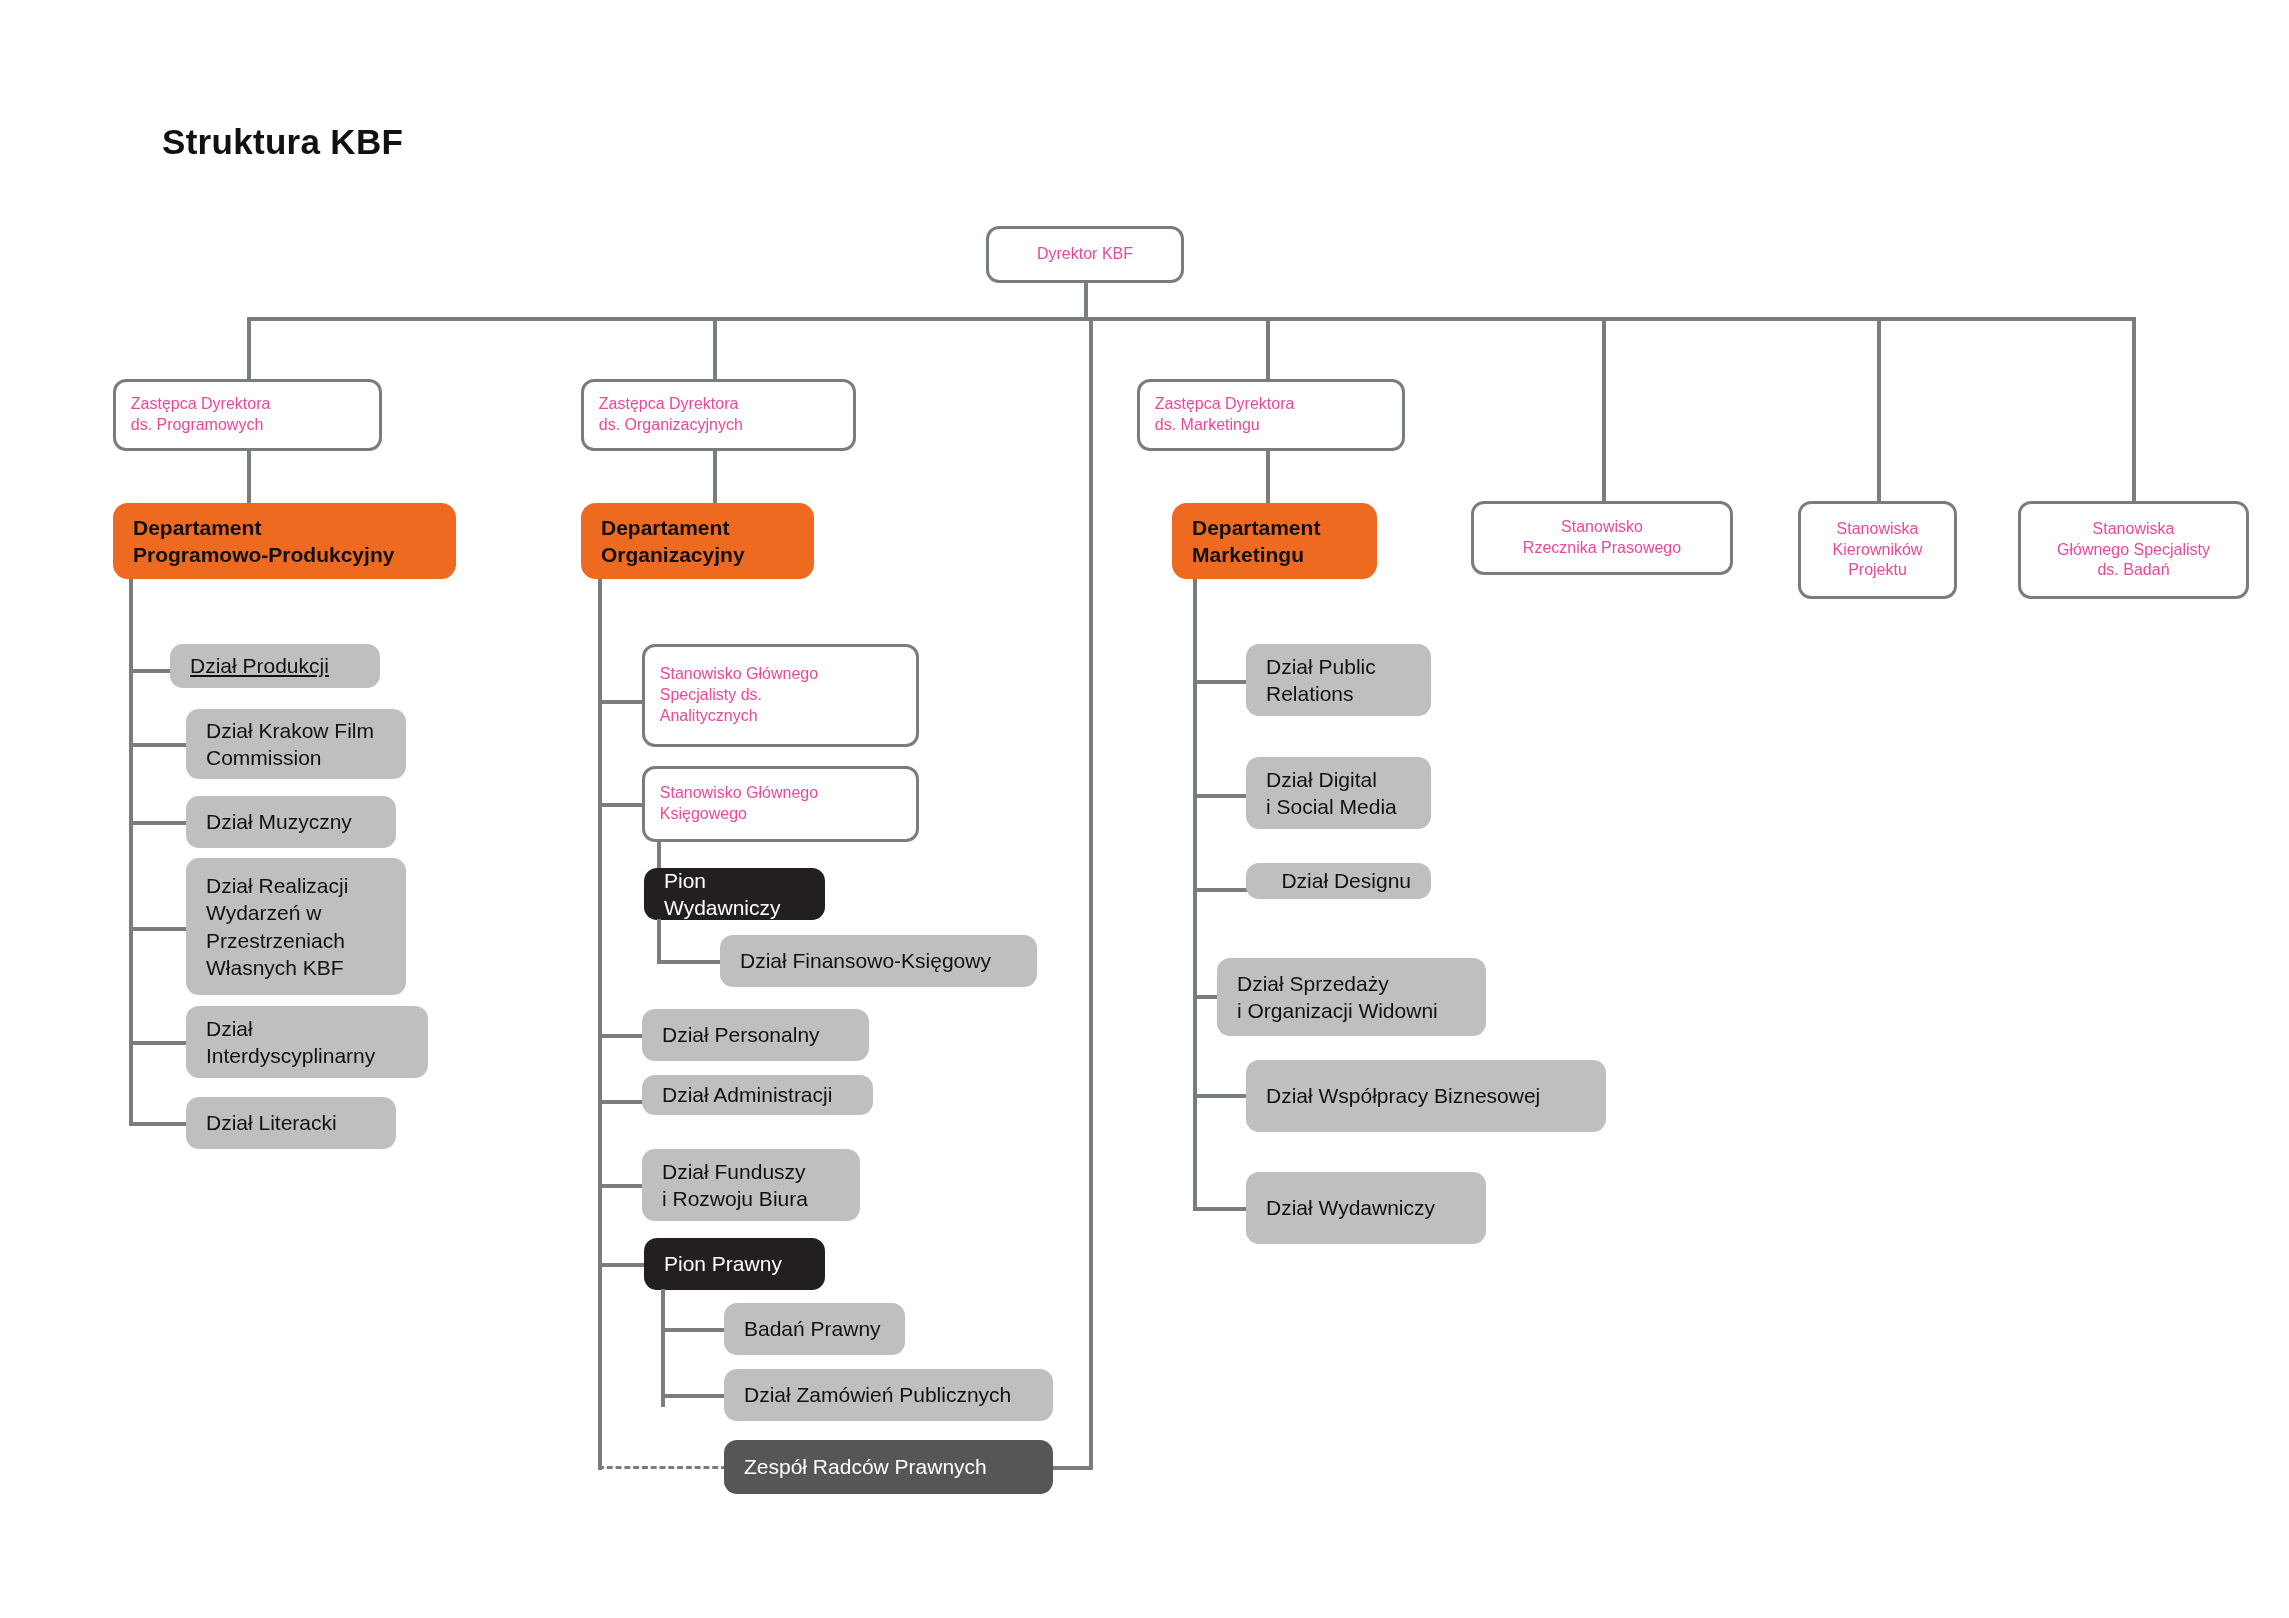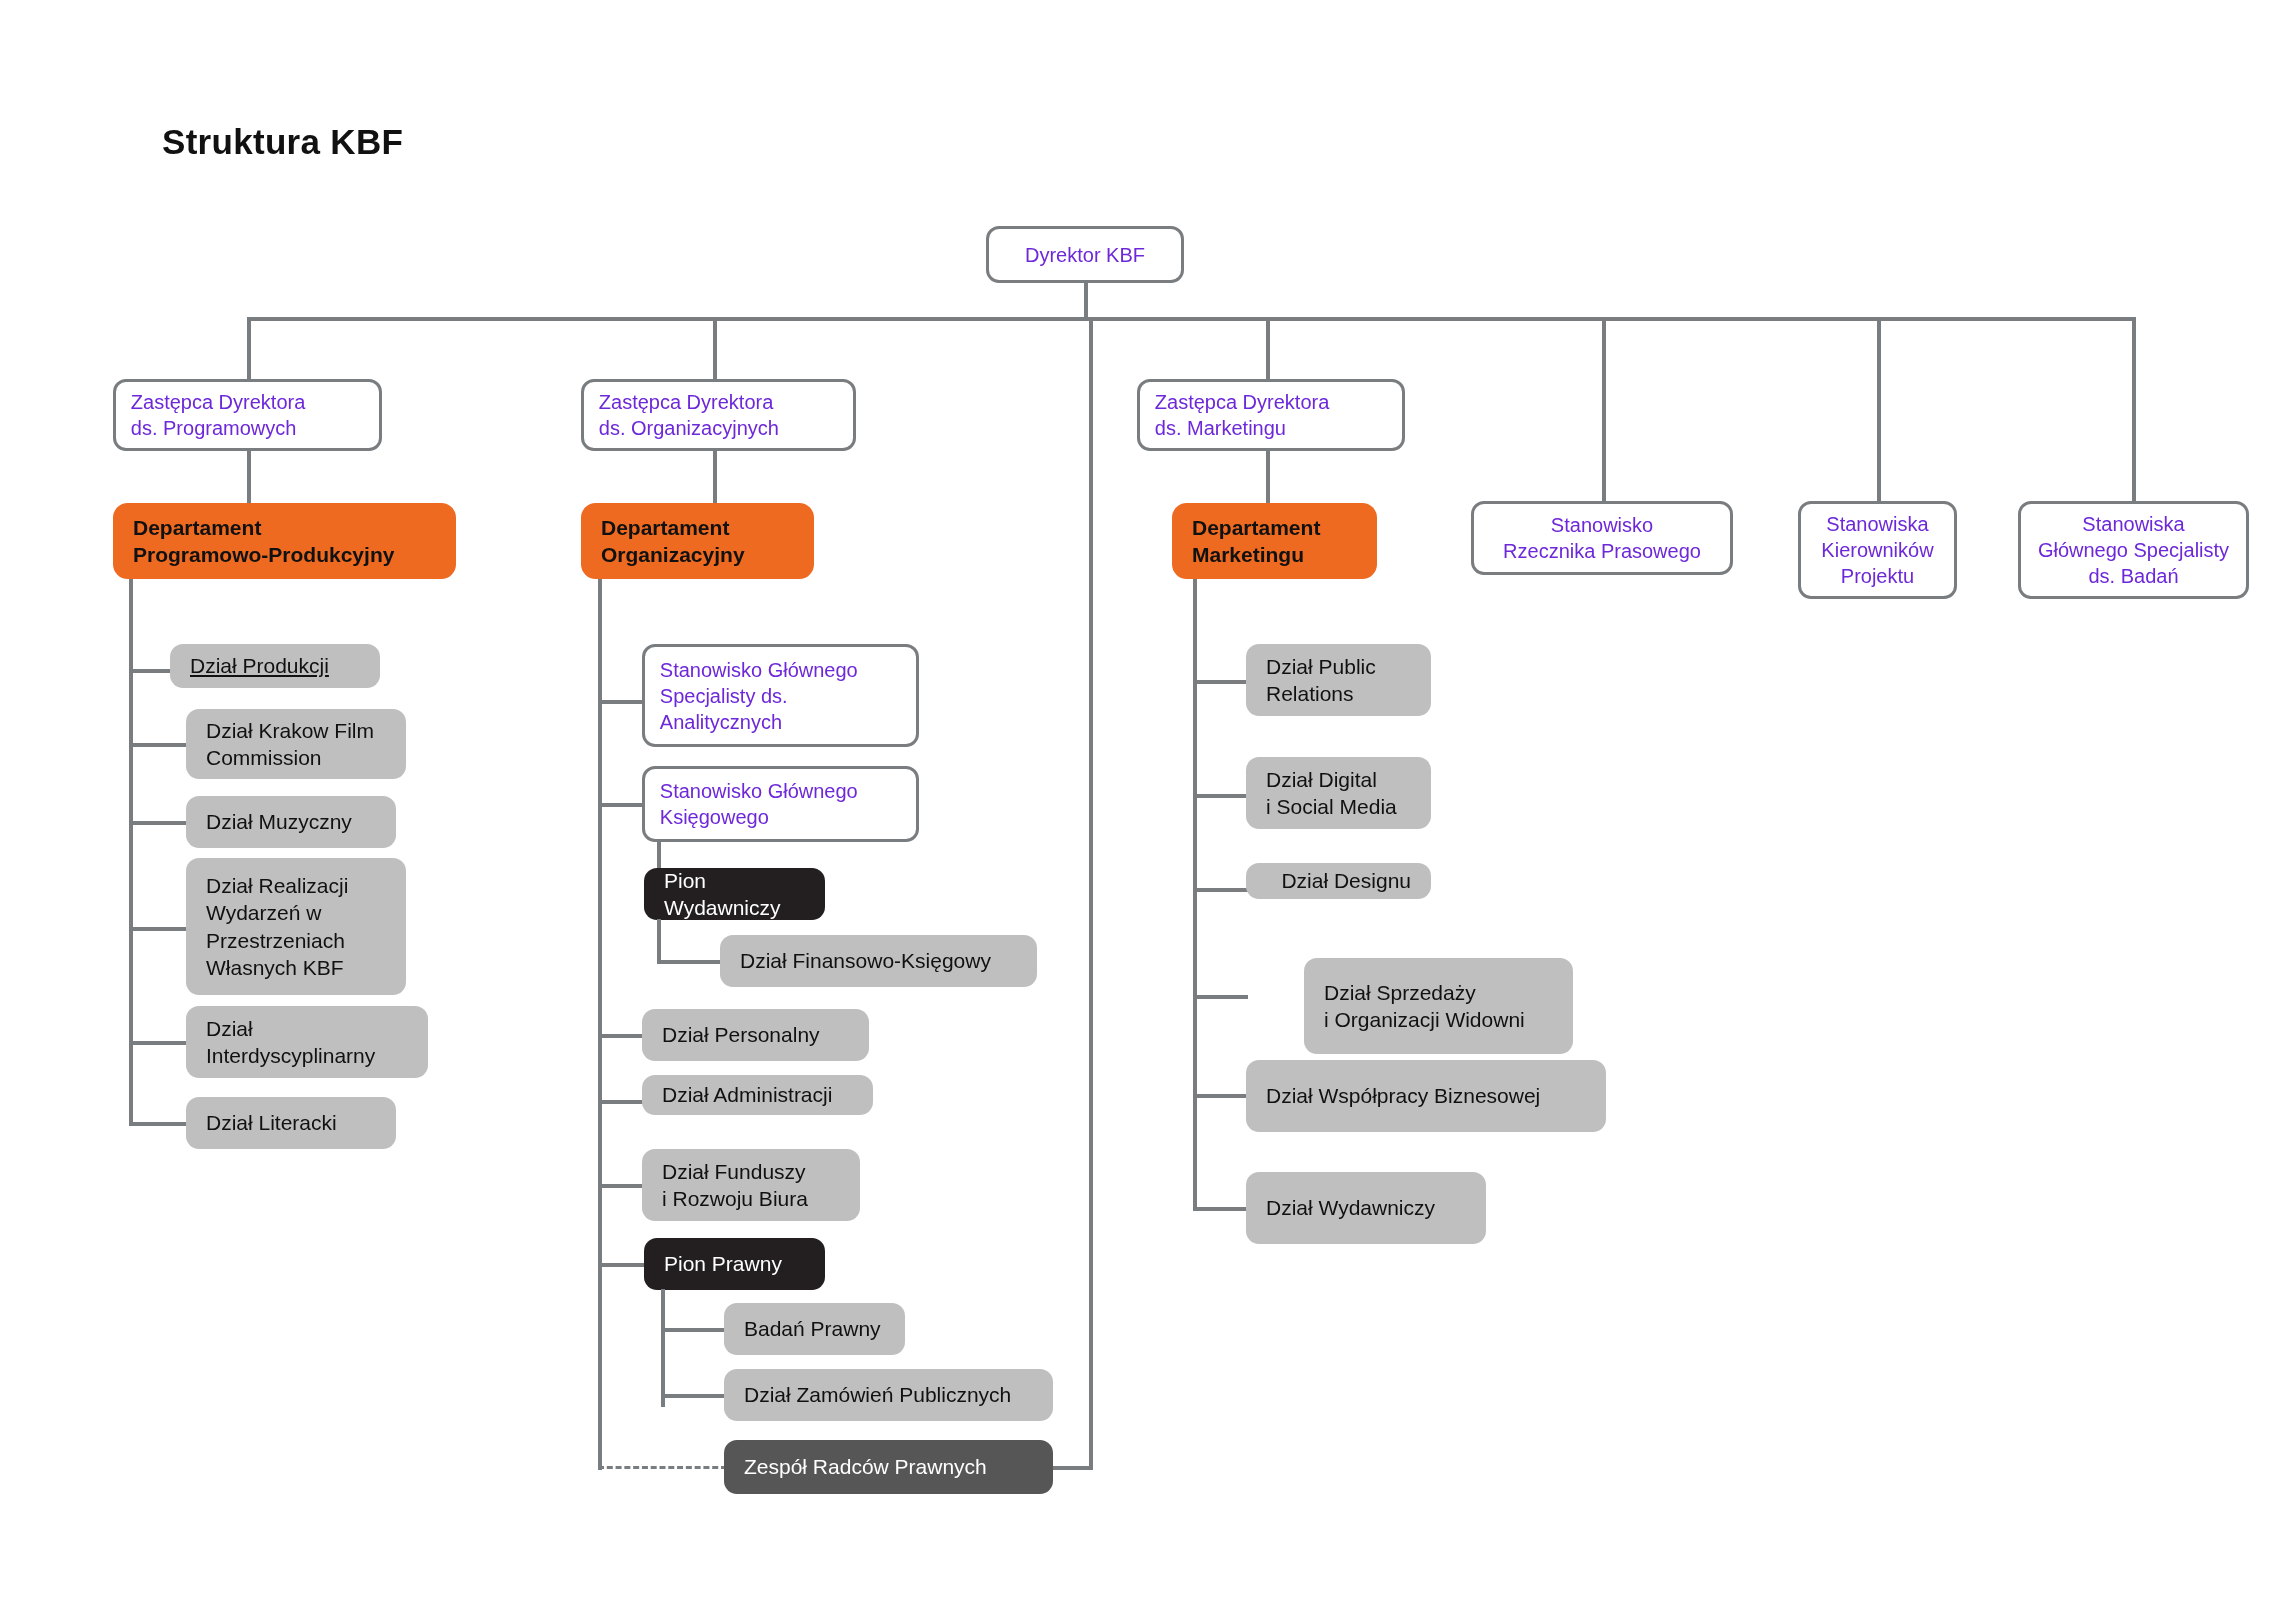--- a/index.html
+++ b/index.html
@@ -49,22 +49,22 @@
     align-items: center;
     border-radius: 13px;
     line-height: 1.30;
     white-space: pre-line;
   }
 
   
   .node.white {
     background: #ffffff;
     border: 3.7px solid #7a7d7f;
-    color: #6d28d9;
-    font-size: 20px;
+    color: #ec4899;
+    font-size: 16px;
     padding: 5.5px 14.8px;
   }
   
   .node.orange {
     background: #ee6a21;
     border: none;
     color: #111111;
     font-size: 21px;
     font-weight: bold;
     padding: 7.4px 20px;
@@ -284,21 +284,21 @@
     <span>Dział Digital
 i Social Media</span>
   </div>
 
   <div class="line h" style="left:1193px; top:888px; width:55px;"></div>
   <div class="node grey left" style="left:1246px; top:863px; width:185px; height:36px;justify-content:flex-end;">
     <span>Dział Designu</span>
   </div>
 
   <div class="line h" style="left:1193px; top:995px; width:55px;"></div>
-  <div class="node grey left" style="left:1304px; top:958px; width:269px; height:96px;">
+  <div class="node grey left" style="left:1217px; top:958px; width:269px; height:78px;">
     <span>Dział Sprzedaży
 i Organizacji  Widowni</span>
   </div>
 
   <div class="line h" style="left:1193px; top:1094px; width:55px;"></div>
   <div class="node grey left" style="left:1246px; top:1060px; width:360px; height:72px;">
     <span>Dział Współpracy Biznesowej</span>
   </div>
 
   <div class="line h" style="left:1193px; top:1207px; width:55px;"></div>

